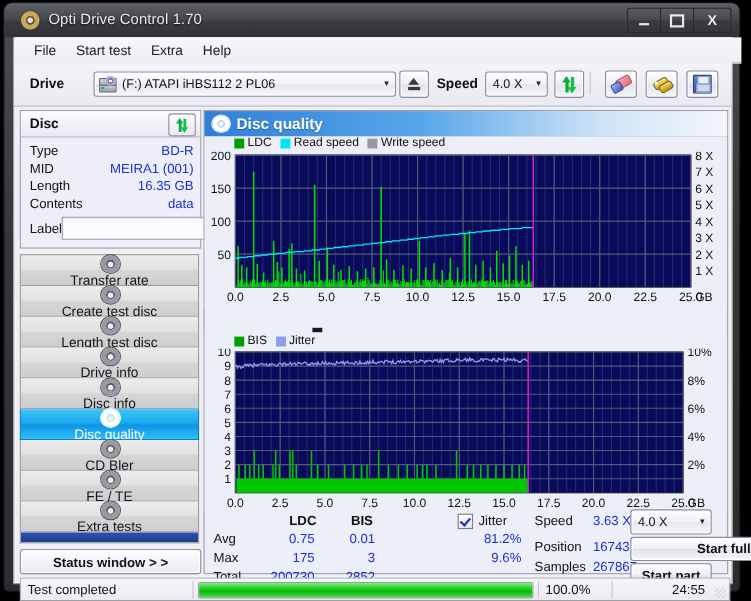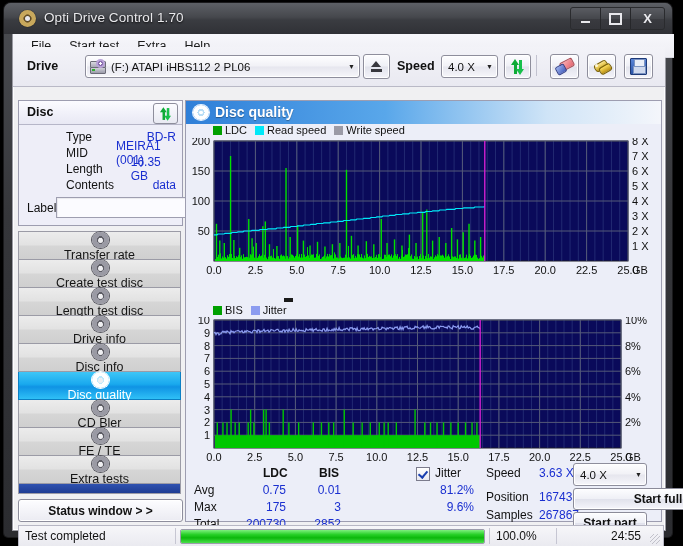--- a/index.html
+++ b/index.html
@@ -38,21 +38,21 @@
           background:#f0f0f2;border:1px solid #9a9aa2;border-top:none;
           box-shadow:inset 0 0 0 1px #fdfdfe;}
 
   
   .menubar{position:absolute;left:0;top:0;width:652px;height:23px;
            background:linear-gradient(180deg,#f7f7fb 0%,#eeeef4 100%);
            border-bottom:1px solid #d8d8e0;display:flex;align-items:center;padding-left:9px;}
   .menu-item{font-size:12.5px;color:#1b1b1b;padding:2px 9px;cursor:default;}
 
   
-  .toolbar{position:absolute;left:0;top:13px;width:652px;height:39px;
+  .toolbar{position:absolute;left:0;top:23px;width:652px;height:39px;
            background:linear-gradient(180deg,#f3f3f8 0%,#e9e9f1 100%);
            border-bottom:1px solid #b9b9c6;}
   .tb-label{position:absolute;font-size:12.5px;font-weight:bold;color:#101010;top:12px;}
   .combo{position:absolute;border:1px solid #8e8e9c;border-radius:3px;height:21px;
          background:linear-gradient(180deg,#fefeff 0%,#f1f1f6 48%,#e6e6ee 52%,#f6f6fa 100%);
          box-shadow:inset 0 0 0 1px #fff;display:flex;align-items:center;cursor:pointer;}
   .combo .txt{font-size:11.5px;color:#121212;padding-left:6px;white-space:nowrap;flex:1;overflow:hidden;}
   .combo .arrow{width:15px;text-align:center;font-size:7px;color:#222;}
   .sqbtn{position:absolute;width:25px;height:23px;border:1px solid #8e8e9c;border-radius:3px;
          background:linear-gradient(180deg,#fdfdff 0%,#eff0f6 48%,#e2e3ec 52%,#f4f4fa 100%);
@@ -102,21 +102,21 @@
   
   .leftcol{position:absolute;left:5px;top:66px;width:163px;}
   .discpanel{position:relative;width:163px;border:1px solid #9d9db0;background:#eeeef8;}
   .disc-head{height:23px;border-bottom:1px solid #b6b6c8;
              background:linear-gradient(180deg,#fbfbff,#e8e8f4);position:relative;}
   .disc-head .ttl{position:absolute;left:8px;top:4px;font-size:12.5px;font-weight:bold;color:#101010;}
   .disc-head .btn{position:absolute;right:4px;top:2px;width:23px;height:19px;border:1px solid #8e8e9c;border-radius:3px;
         background:linear-gradient(180deg,#fcfcff,#e8e9f2);display:flex;align-items:center;justify-content:center;cursor:pointer;}
   .disc-body{padding:4px 6px 6px 8px;}
   .drow{display:flex;justify-content:space-between;align-items:center;height:16px;font-size:12px;}
-  .drow .k{color:#111;margin-left:39px;}
+  .drow .k{color:#111;}
   .drow .v{color:#1a2fd0;font-weight:normal;padding-left:28px;}
   .labelrow{display:flex;align-items:center;margin-top:3px;}
   .labelrow .k{font-size:12px;color:#111;width:40px;}
   .lbl-input{flex:1;height:17px;border:1px solid #9e9eb0;background:#fbfbff;box-shadow:inset 1px 1px 1px rgba(0,0,0,.07);}
   .lbl-btn{width:23px;height:21px;margin-left:4px;border:1px solid #8e8e9c;border-radius:3px;
         background:linear-gradient(180deg,#fcfcff,#e6e7f0);display:flex;align-items:center;justify-content:center;cursor:pointer;}
   .cd-glyph{width:15px;height:15px;border-radius:50%;
         background:radial-gradient(circle,#fff 0 17%,#b8ae4e 18% 33%,#e8e08a 34% 75%,#a49a3e 100%);
         box-shadow:0 0 0 1px #6e6a33;position:relative;}
   .cd-glyph::after{content:"";position:absolute;left:5.5px;top:5.5px;width:4px;height:4px;border-radius:50%;background:#f5f5f0;}

